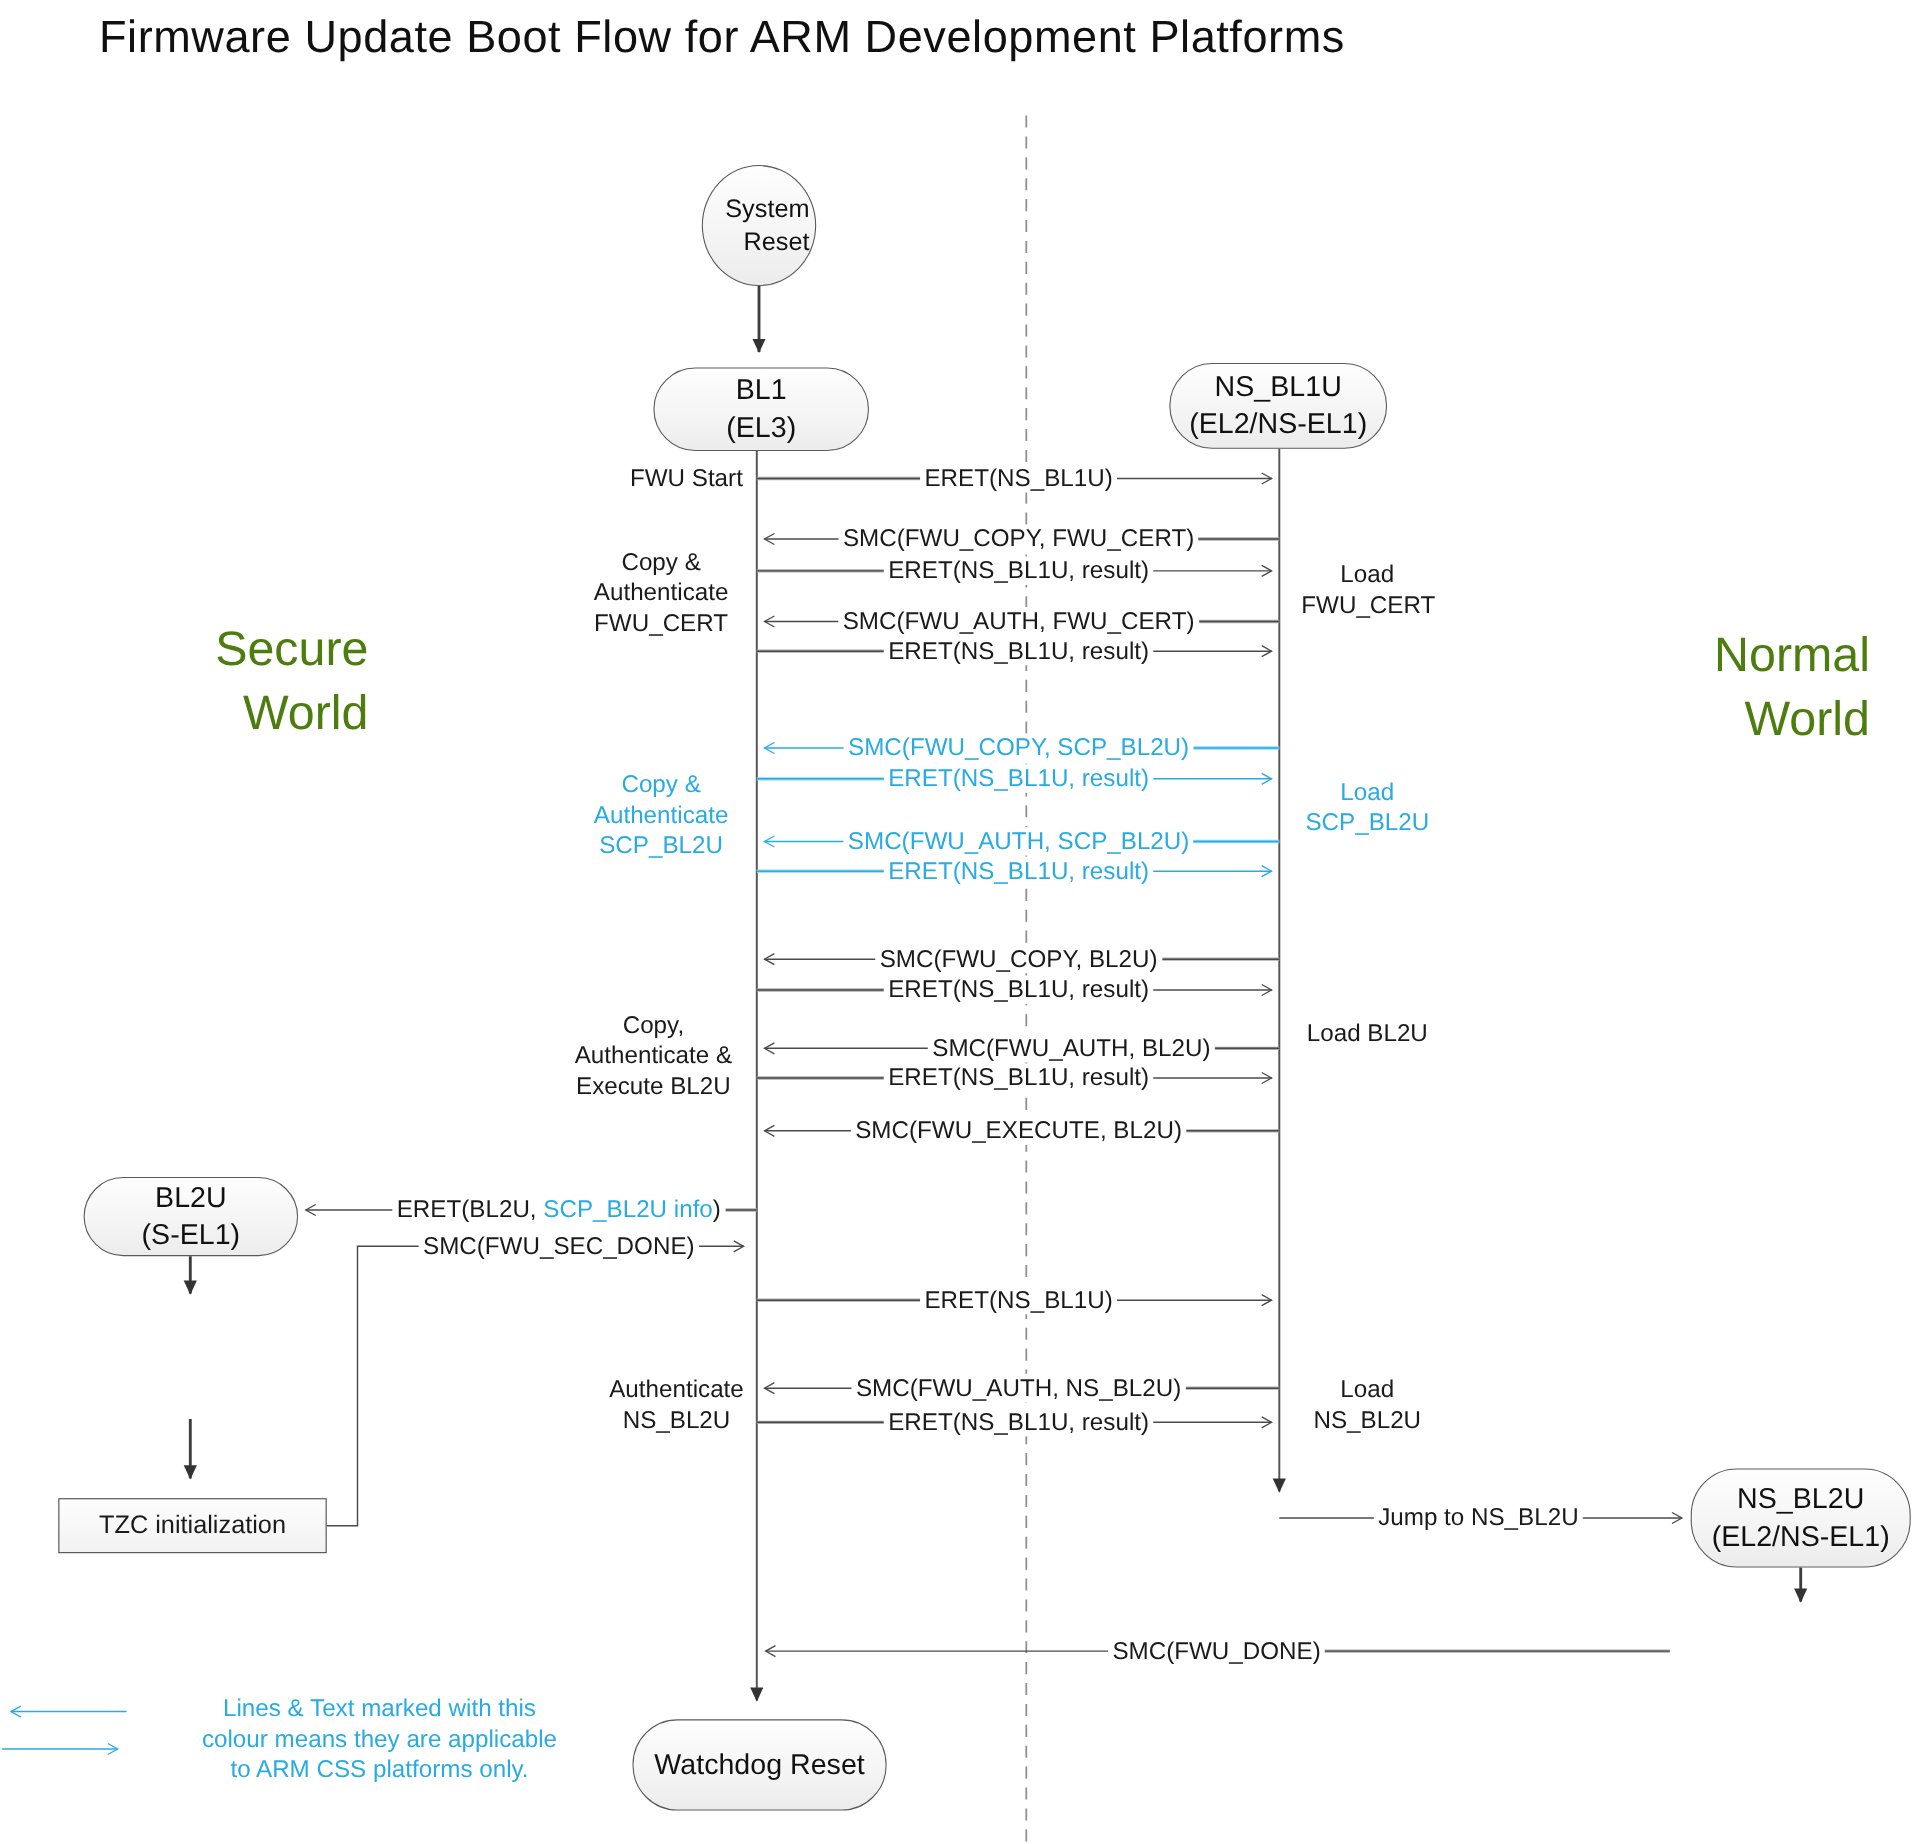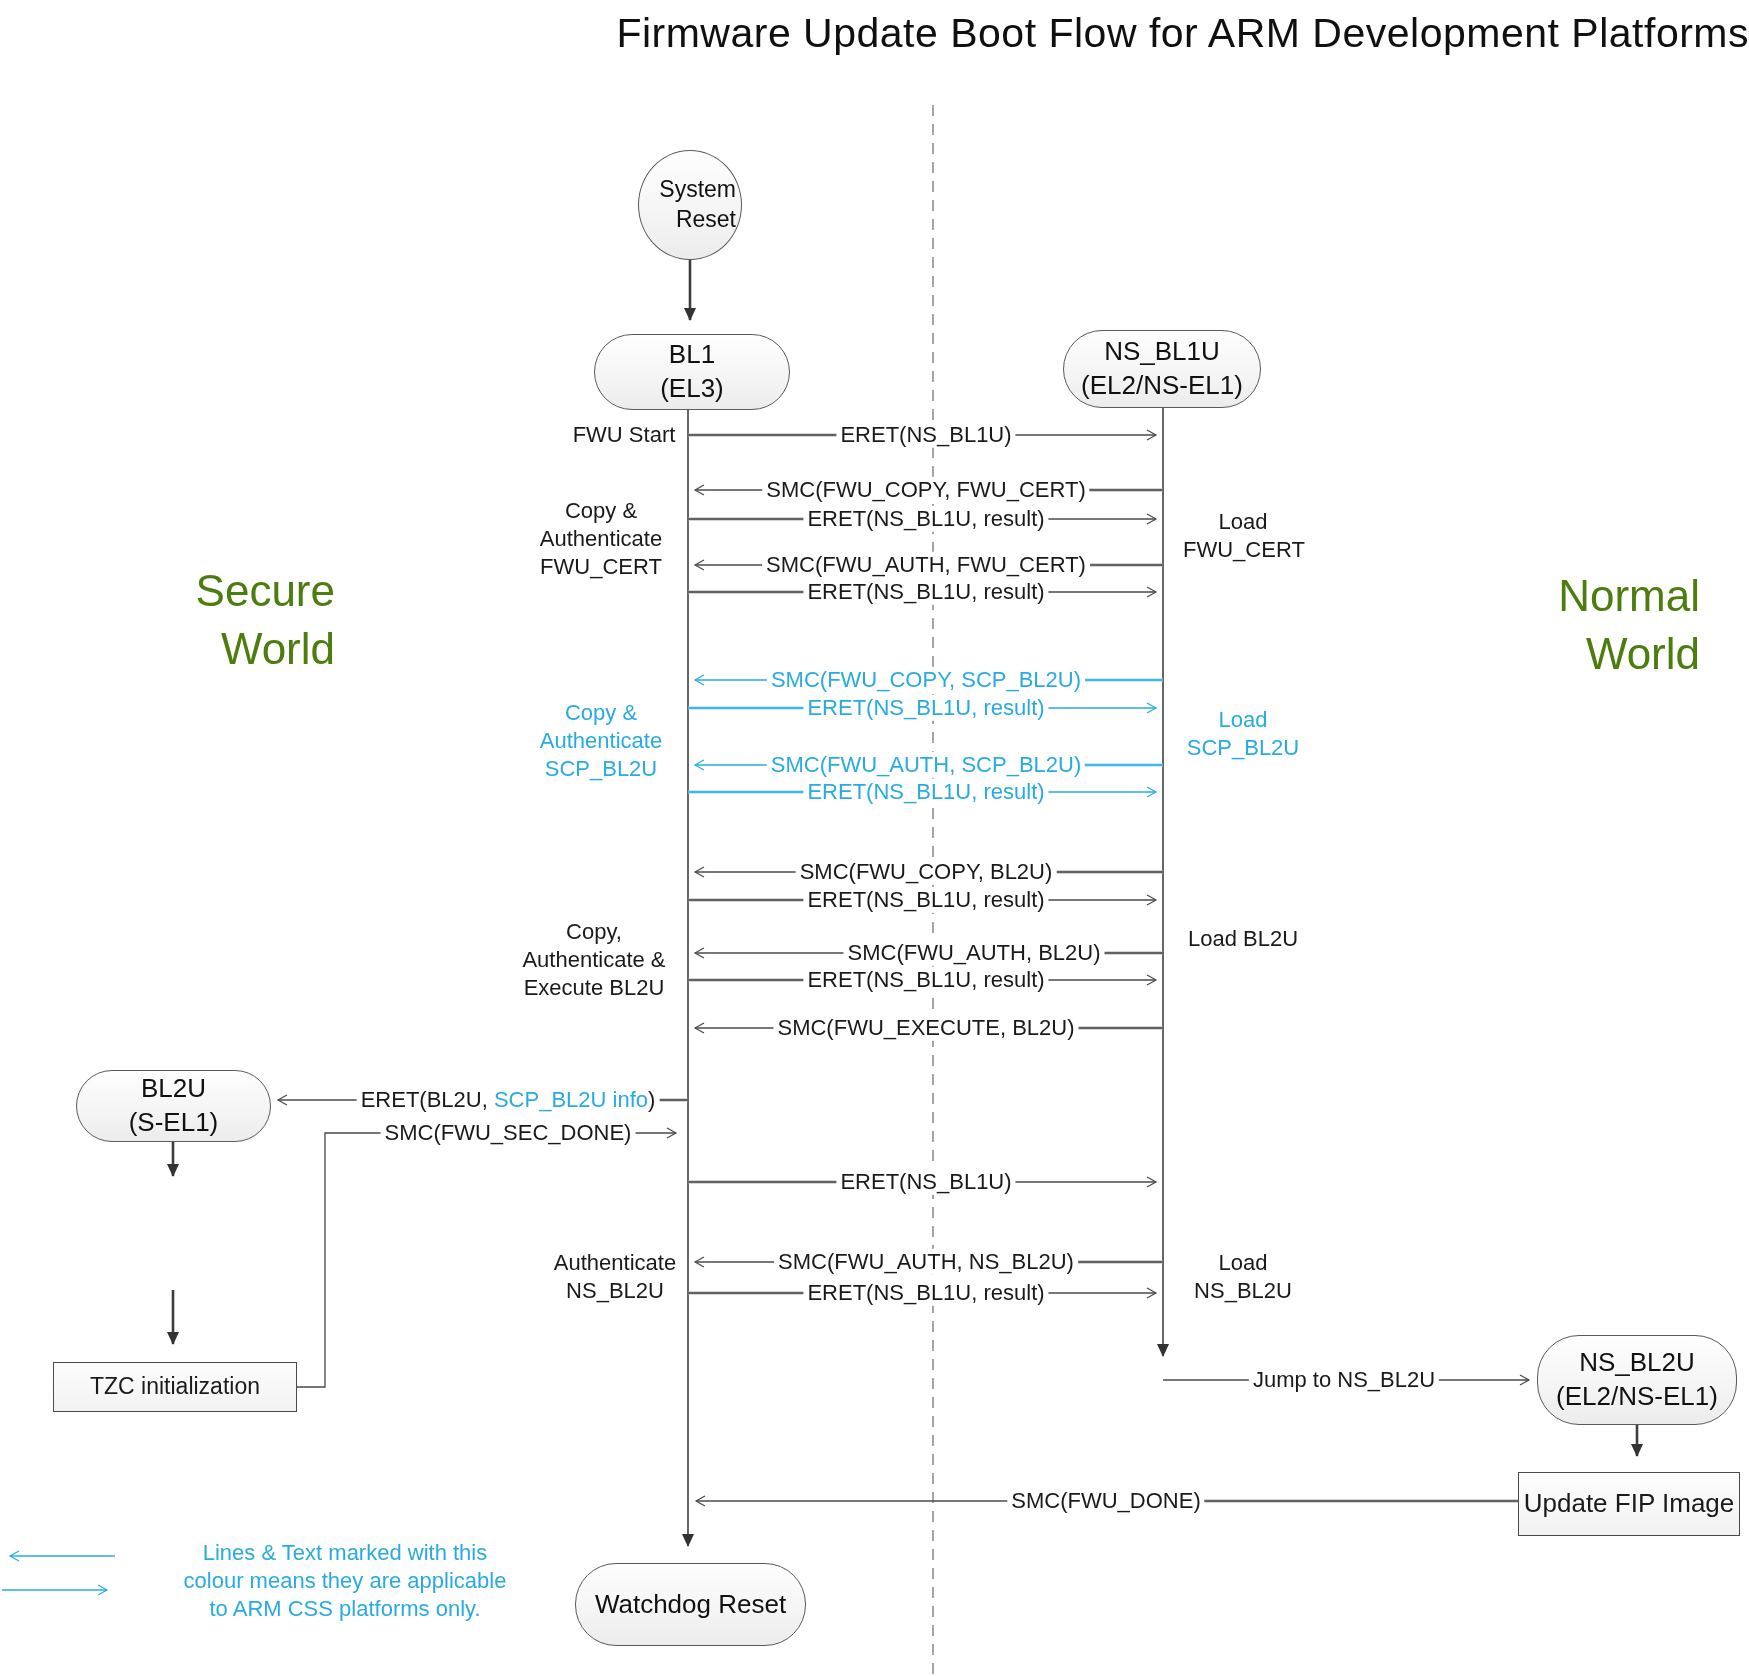--- a/index.html
+++ b/index.html
@@ -1,21 +1,21 @@
 <!DOCTYPE html>
 <html><head>
 <meta charset="utf-8">
 <style>
   html,body{margin:0;padding:0;background:#fff;}
   .canvas{
     position:relative;width:1749px;height:1676px;background:#ffffff;
     font-family:"Liberation Sans", sans-serif;color:#1a1a1a;overflow:hidden;
   }
   .title{
-    position:absolute;left:90px;top:10px;width:1659px;text-align:right;
+    position:absolute;left:90px;top:10px;width:1659px;text-align:left;
     font-size:41px;color:#101010;letter-spacing:0.5px;
   }
   .world{
     position:absolute;transform:translate(-50%,-50%);font-size:44px;color:#4d7c0f;
     text-align:right;line-height:1.32;
   }
   svg.layer{position:absolute;left:0;top:0;}
   .ln{stroke:#4a4a4a;stroke-width:1.3;fill:none;}
   .lb{stroke:#29ABE2;stroke-width:1.4;fill:none;}
   .halo{stroke:#ababab;stroke-width:3;fill:none;}
@@ -149,23 +149,20 @@
   <div class="node" style="left:1537px;top:1335px;width:200px;height:90px;border-radius:42px;">
     <span>NS_BL2U</span>
     <span>(EL2/NS-EL1)</span>
   </div>
 
 
   <div class="rbox" style="left:53px;top:1362px;width:244px;height:50px;">
     <span>TZC initialization</span>
   </div>
 
-  <div class="rbox" style="left:1518px;top:1472px;width:222px;height:64px;font-size:26px;">
-    <span>Update FIP Image</span>
-  </div>
 
   <div class="node" style="left:575px;top:1563px;width:231px;height:83px;border-radius:41px;">
     <span>Watchdog Reset</span>
   </div>
 
   <div class="msg" style="left:926px;top:435px;">ERET(NS_BL1U)</div>
   <div class="msg" style="left:926px;top:490px;">SMC(FWU_COPY, FWU_CERT)</div>
   <div class="msg" style="left:926px;top:519px;">ERET(NS_BL1U, result)</div>
   <div class="msg" style="left:926px;top:565px;">SMC(FWU_AUTH, FWU_CERT)</div>
   <div class="msg" style="left:926px;top:592px;">ERET(NS_BL1U, result)</div>

